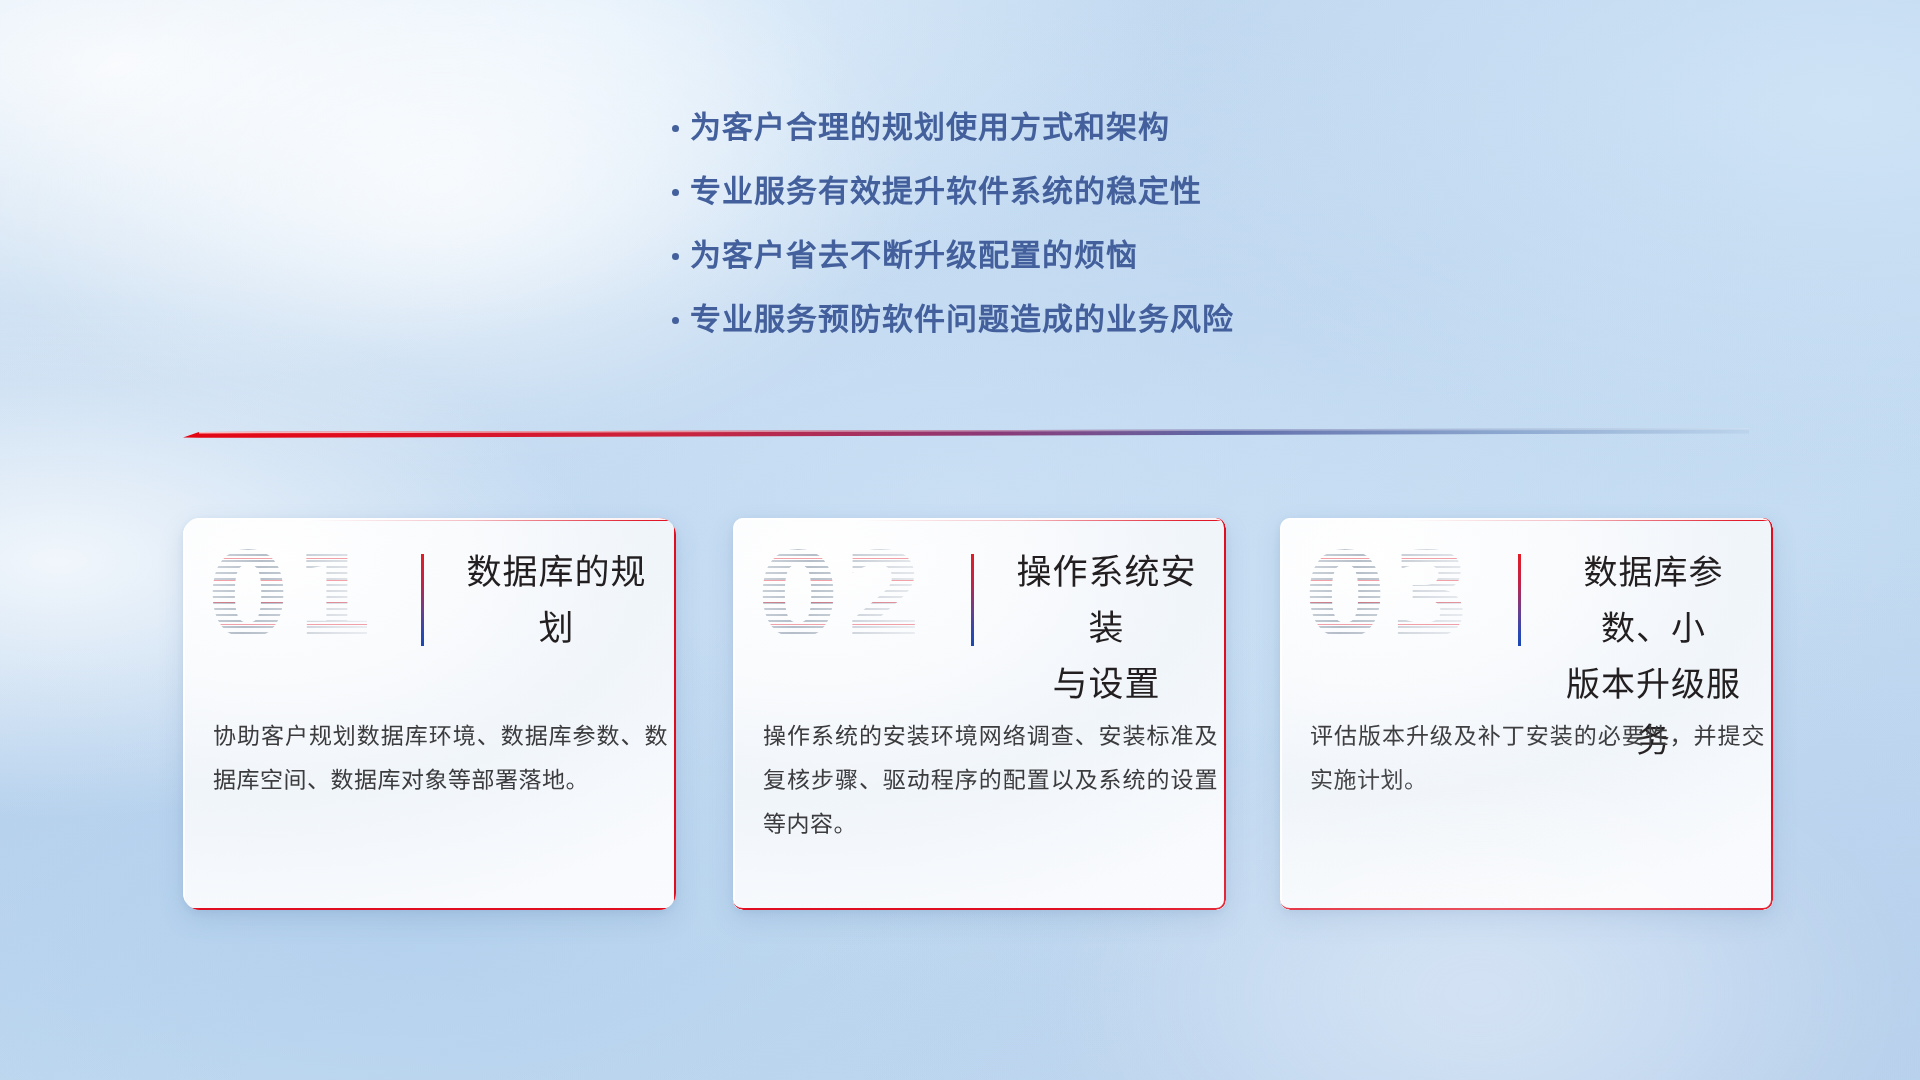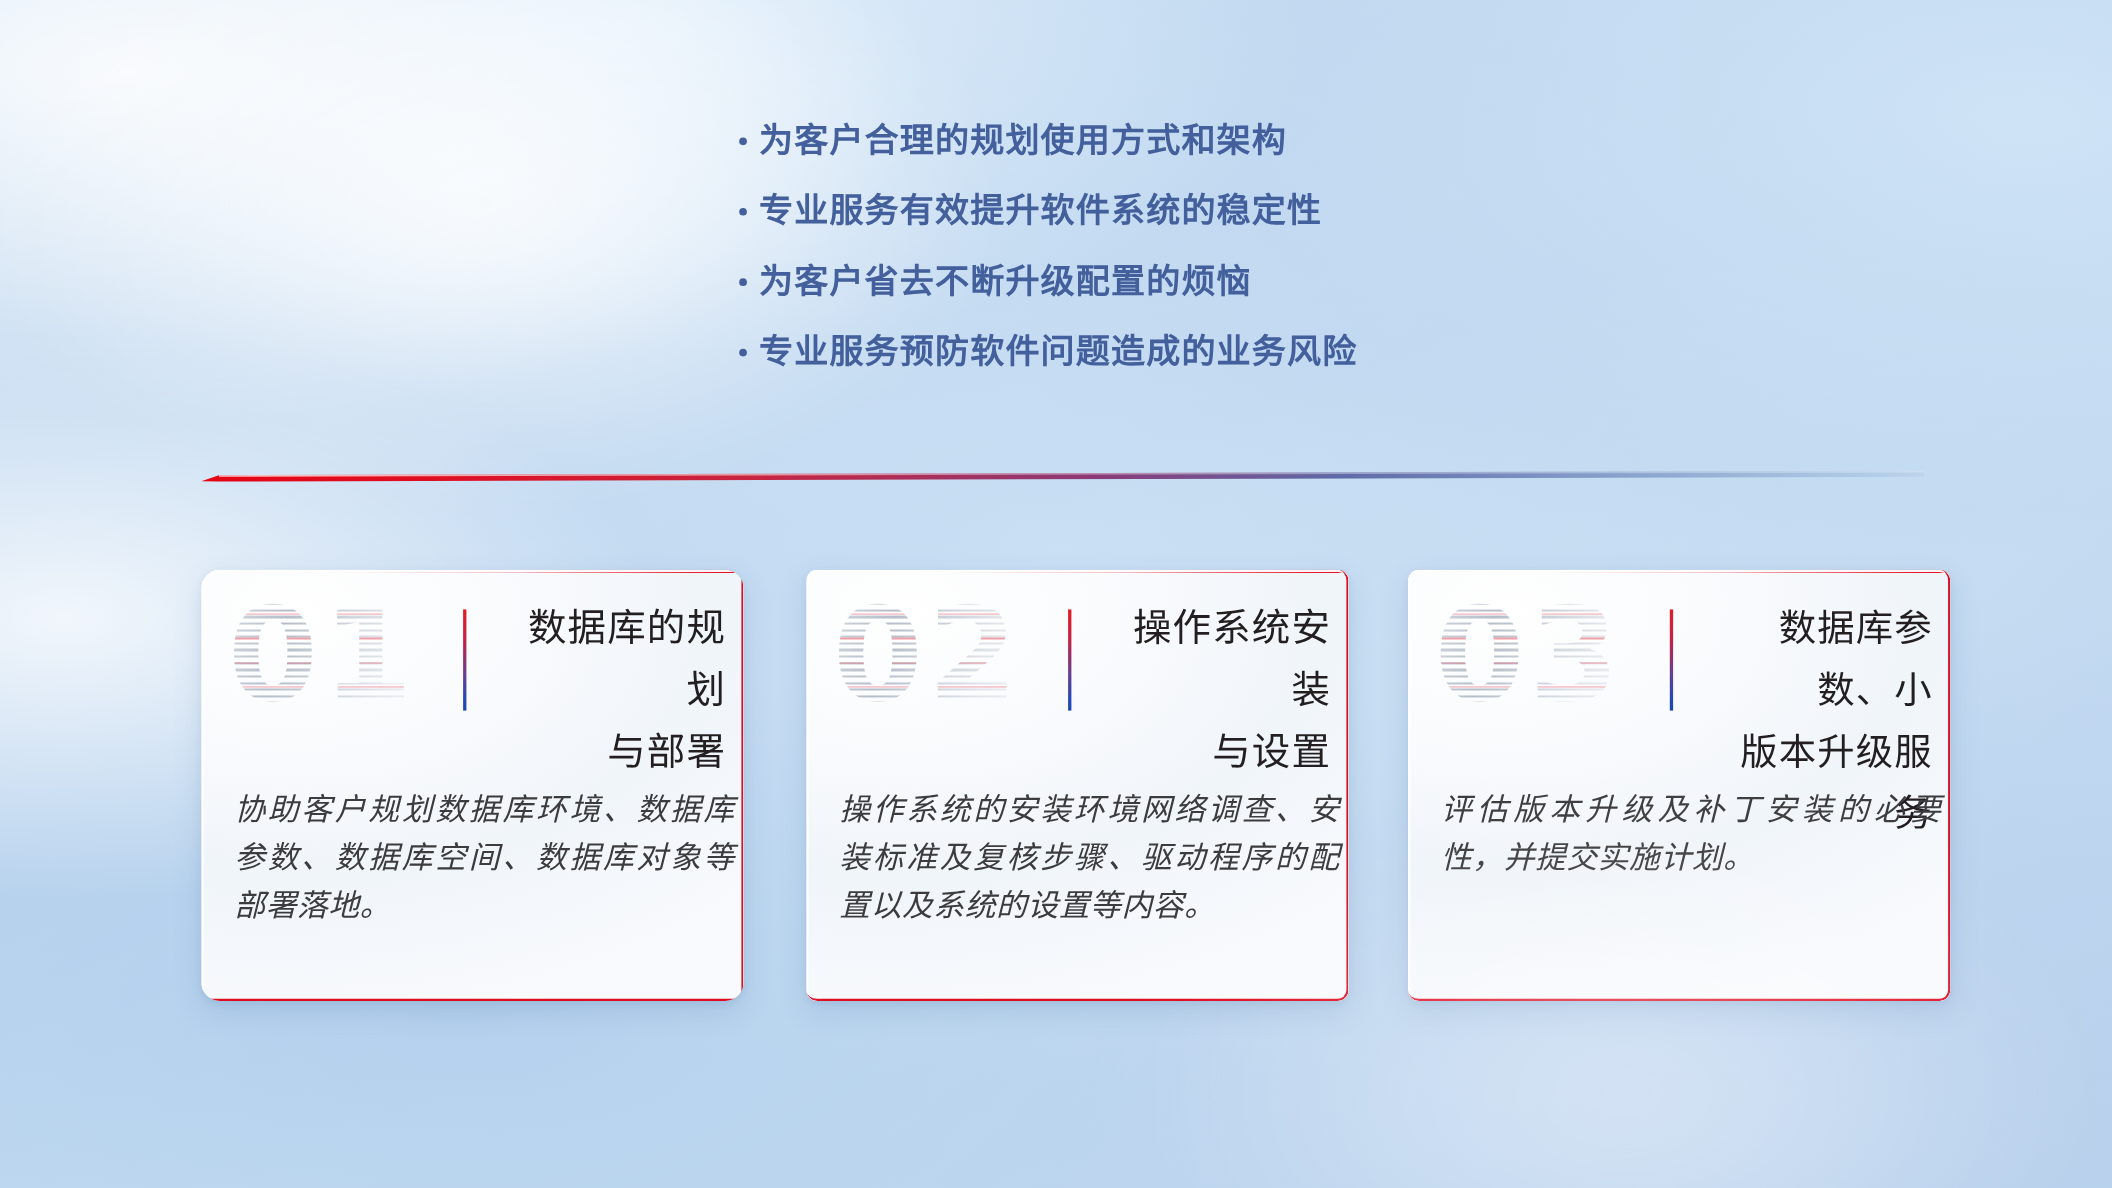--- a/index.html
+++ b/index.html
@@ -131,30 +131,29 @@
   }
 
   .sep{
     position:absolute;left:238px;top:36px;width:3px;height:92px;
     background:linear-gradient(180deg,#e31c25 0%,#c02348 32%,#6a3f8e 62%,#2748b5 88%,#1b47b0 100%);
   }
   .card-title{
     position:absolute;left:270px;top:26px;right:16px;
     font-size:35px;line-height:56px;font-weight:400;
     color:#231f20;letter-spacing:1px;
-    text-align:right;
+    text-align:center;
   }
   #card-3 .card-title{font-size:34px;}
 
   .card-desc{
     position:absolute;left:30px;right:8px;top:196px;
-    font-size:28px;line-height:44px;
+    font-size:23px;line-height:44px;
     color:#3c3c3e;letter-spacing:.5px;
     text-align:justify;
-    font-style:italic;
   }
 </style>
 </head>
 <body>
 
 <div id="slide">
 
   <ul class="bullets">
     <li>
       <span class="dot"></span>
@@ -198,21 +197,20 @@
   <div class="cards">
 
     <div class="card" id="card-1">
       <div class="edge-top-red"></div>
       <div class="card-head">
         <div class="bignum">01</div>
         <div class="bignum-tint">01</div>
         <div class="sep"></div>
         <div class="card-title">
           <div>数据库的规划</div>
-          <div>与部署</div>
         </div>
       </div>
       <div class="card-desc">协助客户规划数据库环境、数据库参数、数据库空间、数据库对象等部署落地。</div>
       <div class="edge-white"></div>
       <div class="edge-red"></div>
     </div>
 
     <div class="card" id="card-2">
       <div class="edge-top-red"></div>
       <div class="card-head">

